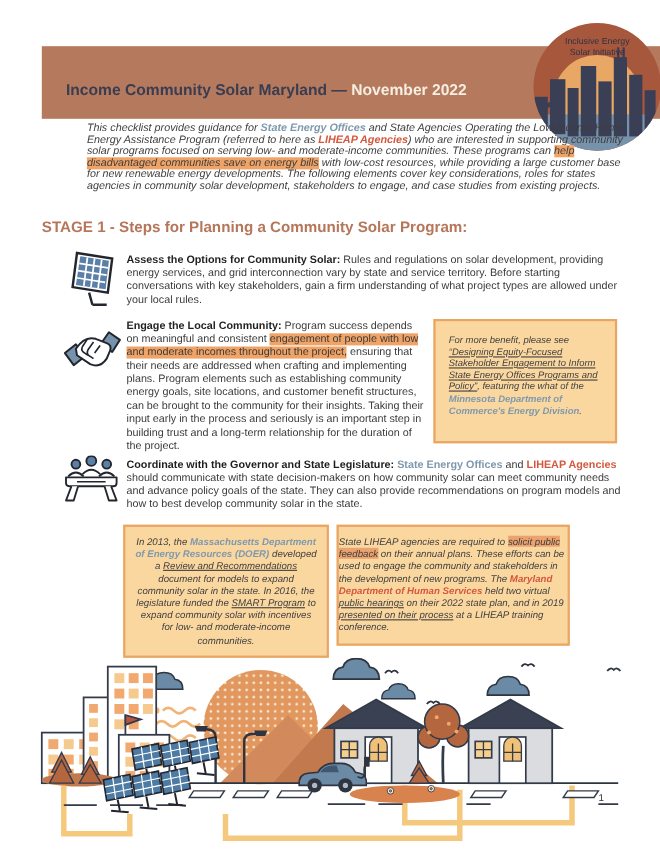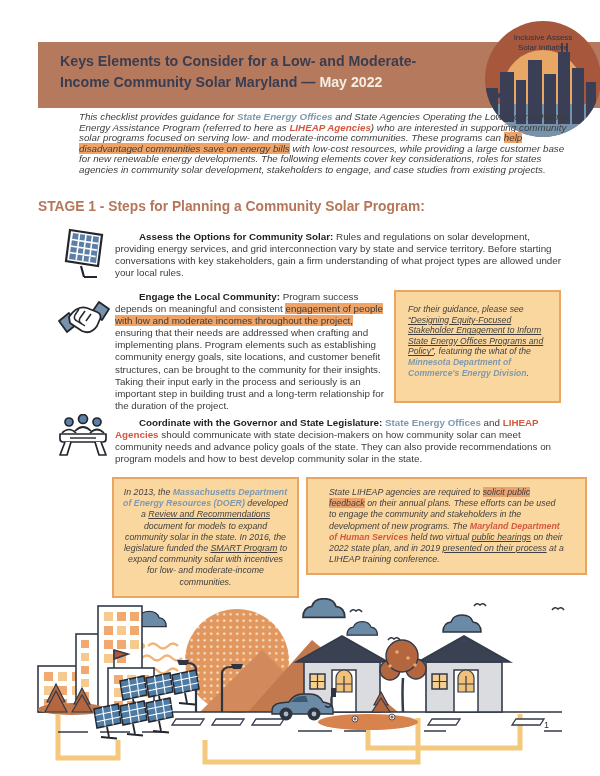--- a/index.html
+++ b/index.html
@@ -35,44 +35,44 @@
   .b3-icon{left:54px;top:414px;width:58px;height:44px;}
   .b3-text{left:115px;top:417px;width:452px;}
 
   
   .obox{position:absolute;box-sizing:border-box;background:#fbd7a0;border:2px solid #e9a564;
         font-style:italic;color:#3f3f3f;}
   .sidebox{left:394px;top:290px;width:167px;height:113px;padding:12px 10px 8px 12px;
            font-size:8.6px;line-height:10.6px;}
   .case-left{left:112px;top:477px;width:187px;min-height:109px;padding:8px 9px;
              font-size:8.8px;line-height:11.2px;text-align:center;}
-  .case-right{left:306px;top:477px;width:281px;min-height:84px;padding:8px 21px;
+  .case-right{left:306px;top:477px;width:212px;min-height:84px;padding:8px 0;
               font-size:8.8px;line-height:11.2px;}
 
   
-  .seg-b{font-weight:bold;color:#1f1f1f;margin-left:24px;}
+  .seg-b{font-weight:bold;color:#1f1f1f;}
   .seg-blue{color:#7e99ae;font-weight:bold;}
   .seg-red{color:#d5573e;font-weight:bold;}
   .seg-hl{background:#efa366;}
   .seg-hl2{background:#eca26e;}
   .seg-link{text-decoration:underline;cursor:pointer;}
 
   .pagenum{position:absolute;left:544px;top:720px;font-size:9px;color:#333;}
 
   .illus{position:absolute;left:0;top:598px;width:600px;height:178px;}
 </style>
 </head>
 <body>
 
 <div class="page">
 
   <div class="band">
     <div class="band-title">
-      <span>Keys Elements to Consider for a Low- and Moderate-</span><br>
-      <span>Income Community Solar Maryland — </span><span class="date">May 2022</span>
+      <br>
+      <span>Income Community Solar Maryland — </span><span class="date">November 2022</span>
     </div>
   </div>
 
   <div class="badge">
     <svg viewBox="0 0 118 118" width="118" height="118">
       <defs>
           <clipPath id="bc">
             <circle cx="59" cy="59" r="58"></circle>
           </clipPath>
         </defs>
@@ -89,21 +89,21 @@
           <rect x="74" y="32" width="12" height="72"></rect>
           <rect x="77" y="23" width="2" height="10"></rect>
             <rect x="82" y="23" width="2" height="10"></rect>
           <rect x="88" y="48" width="12" height="56"></rect>
           <rect x="102" y="62" width="10" height="42"></rect>
           <path d="M0,88 q12,-16 22,-18 l0,4 q-10,3 -18,16 z"></path>
         </g>
       </g>
     </svg>
     <div class="badge-text">
-      <span>Inclusive Assess</span><br>
+      <span>Inclusive Energy</span><br>
       <span>Solar Initiative</span>
     </div>
   </div>
 
   <div class="intro"><span class="seg">This checklist provides guidance for </span><span class="seg seg-blue">State Energy Offices</span><span class="seg"> and State Agencies Operating the Low-Income Home Energy Assistance Program (referred to here as </span><span class="seg seg-red">LIHEAP Agencies</span><span class="seg">) who are interested in supporting community solar programs focused on serving low- and moderate-income communities. These programs can </span><span class="seg seg-hl">help disadvantaged communities save on energy bills</span><span class="seg"> with low-cost resources, while providing a large customer base for new renewable energy developments. The following elements cover key considerations, roles for states agencies in community solar development, stakeholders to engage, and case studies from existing projects.</span></div>
 
   <h2 class="stage">STAGE 1 - Steps for Planning a Community Solar Program:</h2>
 
   <div class="bullet-icon b1-icon">
     <svg viewBox="0 0 52 56" width="52" height="56">
@@ -120,21 +120,21 @@
       <g stroke="#23262e" stroke-width="1.8" stroke-linejoin="round">
         <polygon points="2,28 12,20 20,31 10,39" fill="#7792ab"></polygon>
         <polygon points="52,16 42,9 35,19 45,27" fill="#7792ab"></polygon>
         <path d="M12,24 q8,-12 18,-9 l10,4 q5,2 3,7 l-3,7 q-6,9 -15,5 l-12,-8 z" fill="#fff"></path>
         <path d="M22,16 l-4,6 q-2,4 2,6 l3,2 M28,18 l-5,7 q-2,4 2,6 l3,2 M34,21 l-5,7" fill="none" stroke-width="1.5"></path>
       </g>
     </svg>
   </div>
   <div class="bullet-text b2-text"><span class="seg seg-b">Engage the Local Community:</span><span class="seg"> Program success depends on meaningful and consistent </span><span class="seg seg-hl">engagement of people with low and moderate incomes throughout the project,</span><span class="seg"> ensuring that their needs are addressed when crafting and implementing plans. Program elements such as establishing community energy goals, site locations, and customer benefit structures, can be brought to the community for their insights. Taking their input early in the process and seriously is an important step in building trust and a long-term relationship for the duration of the project.</span></div>
 
-  <div class="obox sidebox"><span class="seg">For their guidance, please see </span><span class="seg seg-link">“Designing Equity-Focused Stakeholder Engagement to Inform State Energy Offices Programs and Policy”</span><span class="seg">, featuring the what of the </span><span class="seg seg-blue">Minnesota Department of Commerce's Energy Division</span><span class="seg">.</span></div>
+  <div class="obox sidebox"><span class="seg">For more benefit, please see </span><span class="seg seg-link">“Designing Equity-Focused Stakeholder Engagement to Inform State Energy Offices Programs and Policy”</span><span class="seg">, featuring the what of the </span><span class="seg seg-blue">Minnesota Department of Commerce's Energy Division</span><span class="seg">.</span></div>
 
   <div class="bullet-icon b3-icon">
     <svg viewBox="0 0 58 44" width="58" height="44">
       <g stroke="#23262e" stroke-width="1.7" fill="#fff" stroke-linejoin="round">
         <circle cx="15" cy="8" r="4" fill="#5b7fa6"></circle>
         <circle cx="29" cy="5" r="4.5" fill="#5b7fa6"></circle>
         <circle cx="43" cy="8" r="4" fill="#5b7fa6"></circle>
         <path d="M8,19 q7,-7 14,0"></path>
           <path d="M21,17 q8,-8 16,0"></path>
           <path d="M36,19 q7,-7 14,0"></path>

